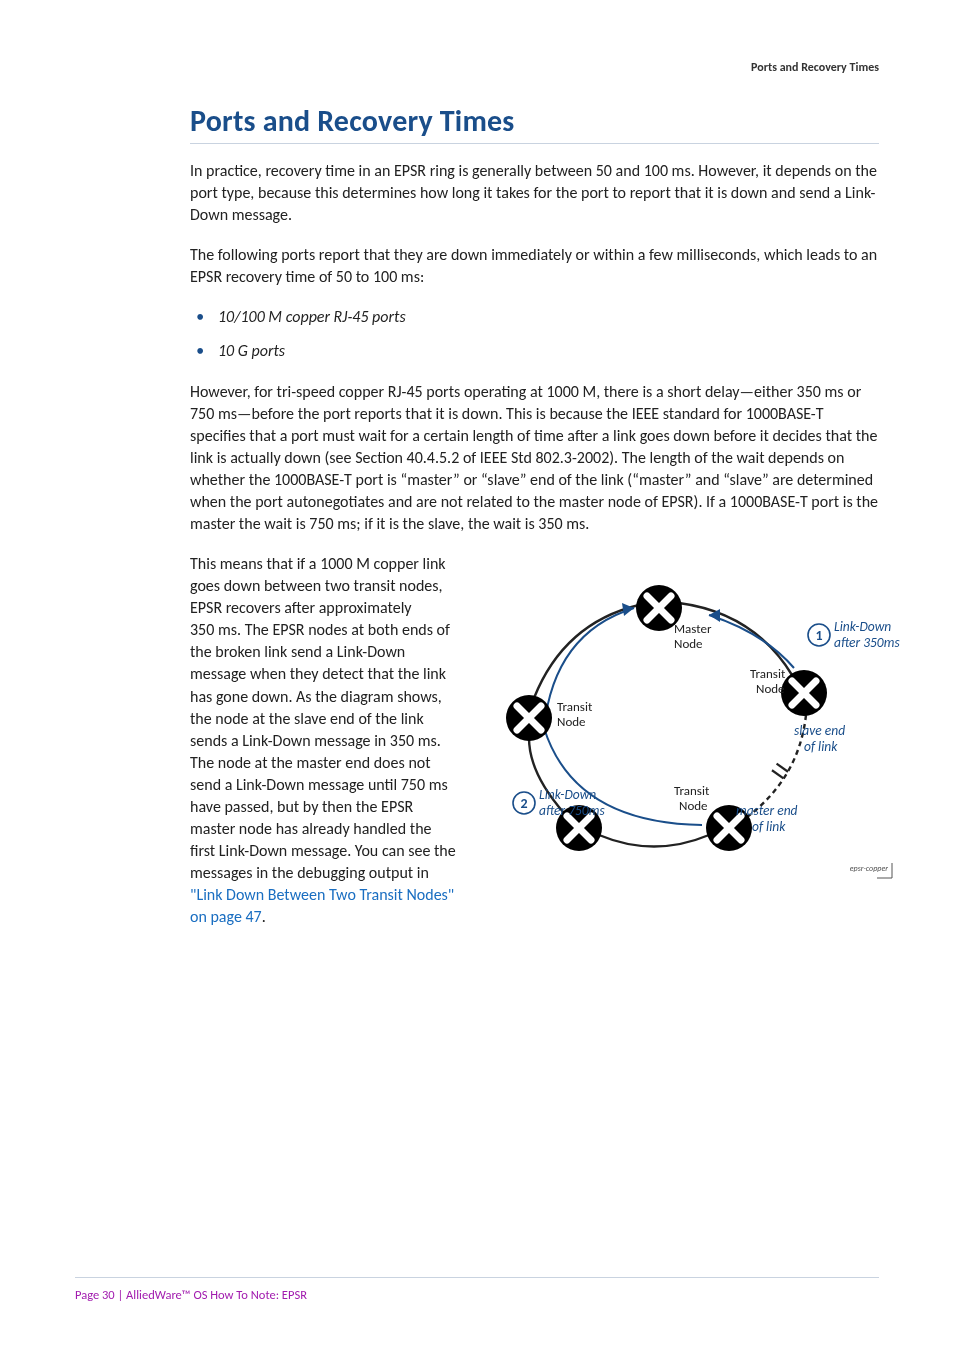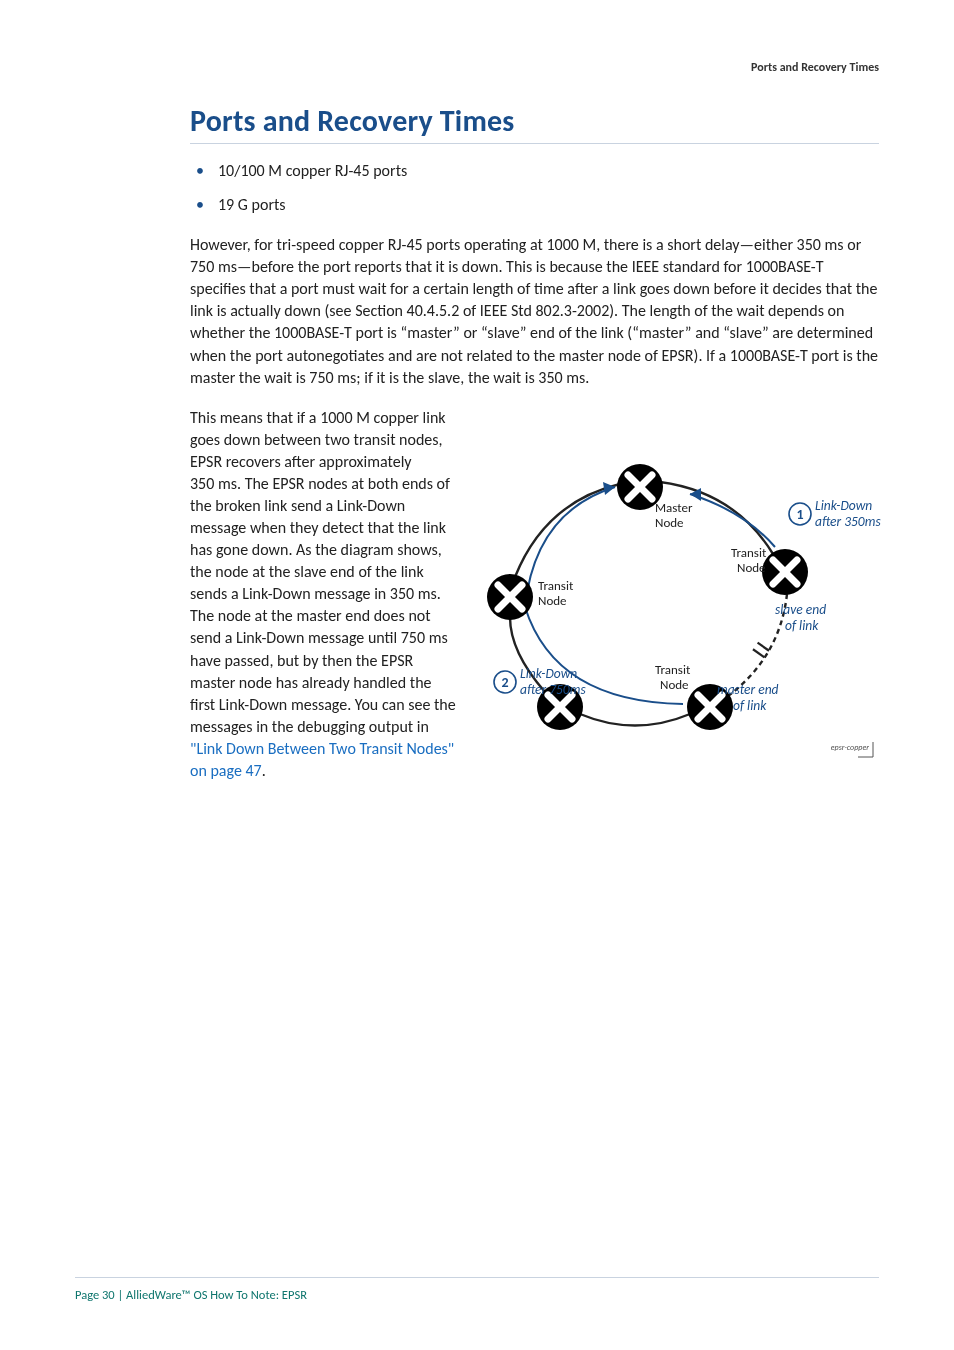--- a/index.html
+++ b/index.html
@@ -44,33 +44,34 @@
   .body-block p { margin: 0 0 18px 0; }
   ul.bullets {
     list-style: none;
     padding: 0;
     margin: 0 0 18px 0;
   }
   ul.bullets li {
     position: relative;
     padding-left: 28px;
     margin-bottom: 12px;
+    font-style: italic;
   }
   ul.bullets li::before {
     content: "•";
     position: absolute;
     left: 6px;
     top: 0;
     color: #1a4e8a;
     font-size: 16px;
   }
   .two-col {
     display: flex;
-    gap: 5px;
-    align-items: flex-end;
+    gap: 24px;
+    align-items: flex-start;
   }
   .two-col .textcol { flex: 0 0 270px; }
   .two-col .textcol p { margin: 0; }
   .link { color: #1a6ec1; }
   .diagram-wrap {
     flex: 1;
     display: flex;
     justify-content: center;
     padding-top: 10px;
   }
@@ -79,21 +80,21 @@
     position: absolute;
     left: 75px; right: 75px;
     bottom: 72px;
     border-top: 1px solid #c9d3e0;
   }
   .footer {
     position: absolute;
     left: 75px;
     bottom: 48px;
     font-size: 12.5px;
-    color: #0f766e;
+    color: #a21caf;
   }
   
   .d-label { font-family: "Gill Sans","Gill Sans MT",Calibri,sans-serif; font-size: 13px; fill:#222; }
   .d-ital  { font-style: italic; fill:#1a4e8a; font-size: 13.5px; }
   .d-tiny  { font-size: 8px; fill:#555; font-style: italic; }
   .cross path { stroke:#fff; stroke-width:7; stroke-linecap:round; }
   .ring-arc { fill:none; stroke:#222; stroke-width:2.4; }
   .dash { stroke-dasharray: 5 4; }
   .circle-num { fill:none; stroke:#1a4e8a; stroke-width:1.6; }
   .num { fill:#1a4e8a; font-weight:700; font-size:14px; text-anchor:middle; dominant-baseline:central; }
@@ -101,24 +102,26 @@
 </head>
 <body>
 
 <div class="page">
   <div class="running-head">Ports and Recovery Times</div>
 
   <h1 class="section-title">Ports and Recovery Times</h1>
   <hr class="rule">
 
   <div class="body-block">
+    <p>In practice, recovery time in an EPSR ring is generally between 50 and 100 ms. However, it depends on the port type, because this determines how long it takes for the port to report that it is down and send a Link-Down message.</p>
+    <p>The following ports report that they are down immediately or within a few milliseconds, which leads to an EPSR recovery time of 50 to 100 ms:</p>
 
     <ul class="bullets">
       <li>10/100 M copper RJ-45 ports</li>
-      <li>19 G ports</li>
+      <li>10 G ports</li>
     </ul>
 
     <p>However, for tri-speed copper RJ-45 ports operating at 1000 M, there is a short delay—either 350 ms or 750 ms—before the port reports that it is down. This is because the IEEE standard for 1000BASE-T specifies that a port must wait for a certain length of time after a link goes down before it decides that the link is actually down (see Section 40.4.5.2 of IEEE Std 802.3-2002). The length of the wait depends on whether the 1000BASE-T port is “master” or “slave” end of the link (“master” and “slave” are determined when the port autonegotiates and are not related to the master node of EPSR). If a 1000BASE-T port is the master the wait is 750 ms; if it is the slave, the wait is 350 ms.</p>
 
     <div class="two-col">
       <div class="textcol">
         <p>
           <span>This means that if a 1000 M copper link goes down between two transit nodes, EPSR recovers after approximately 350 ms. The EPSR nodes at both ends of the broken link send a Link-Down message when they detect that the link has gone down. As the diagram shows, the node at the slave end of the link sends a Link-Down message in 350 ms. The node at the master end does not send a Link-Down message until 750 ms have passed, but by then the EPSR master node has already handled the first Link-Down message. You can see the messages in the debugging output in </span><span class="link">"Link Down Between Two Transit Nodes" on page 47</span><span>.</span>
         </p>
       </div>

